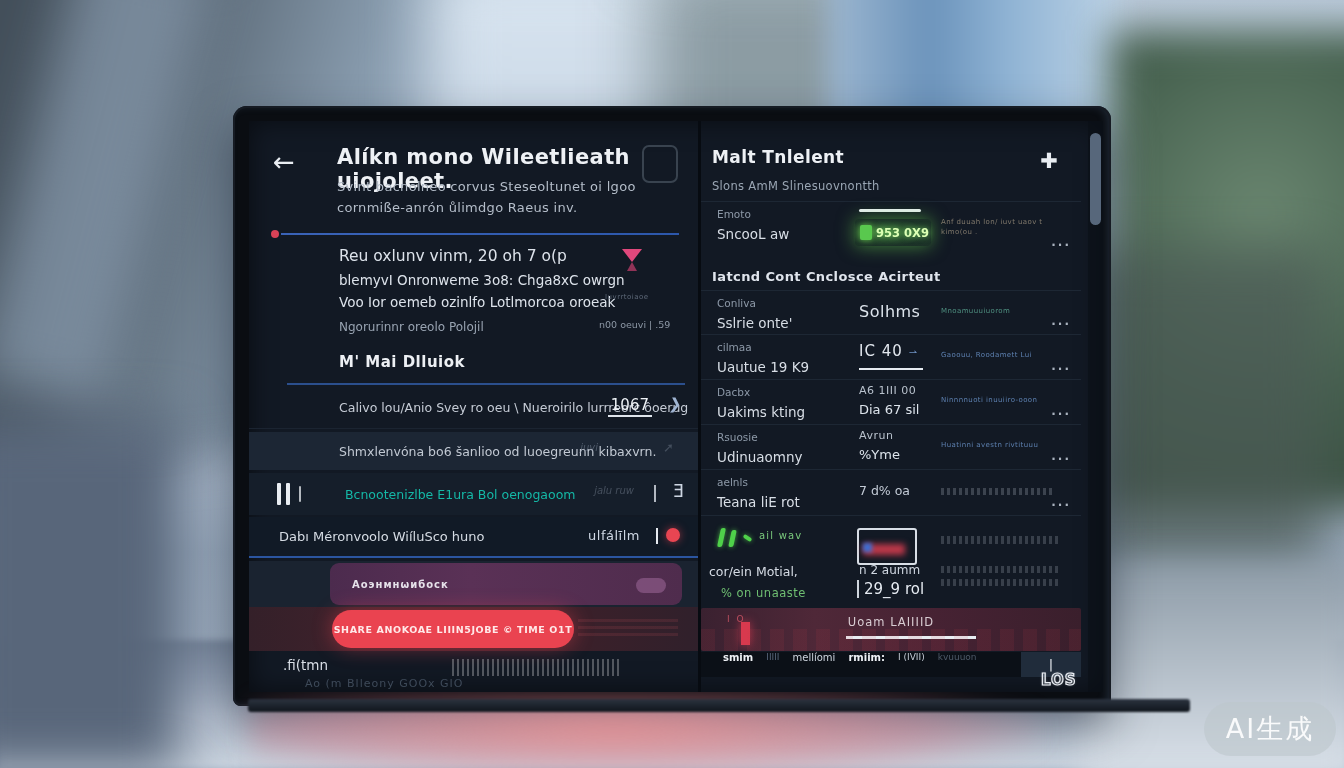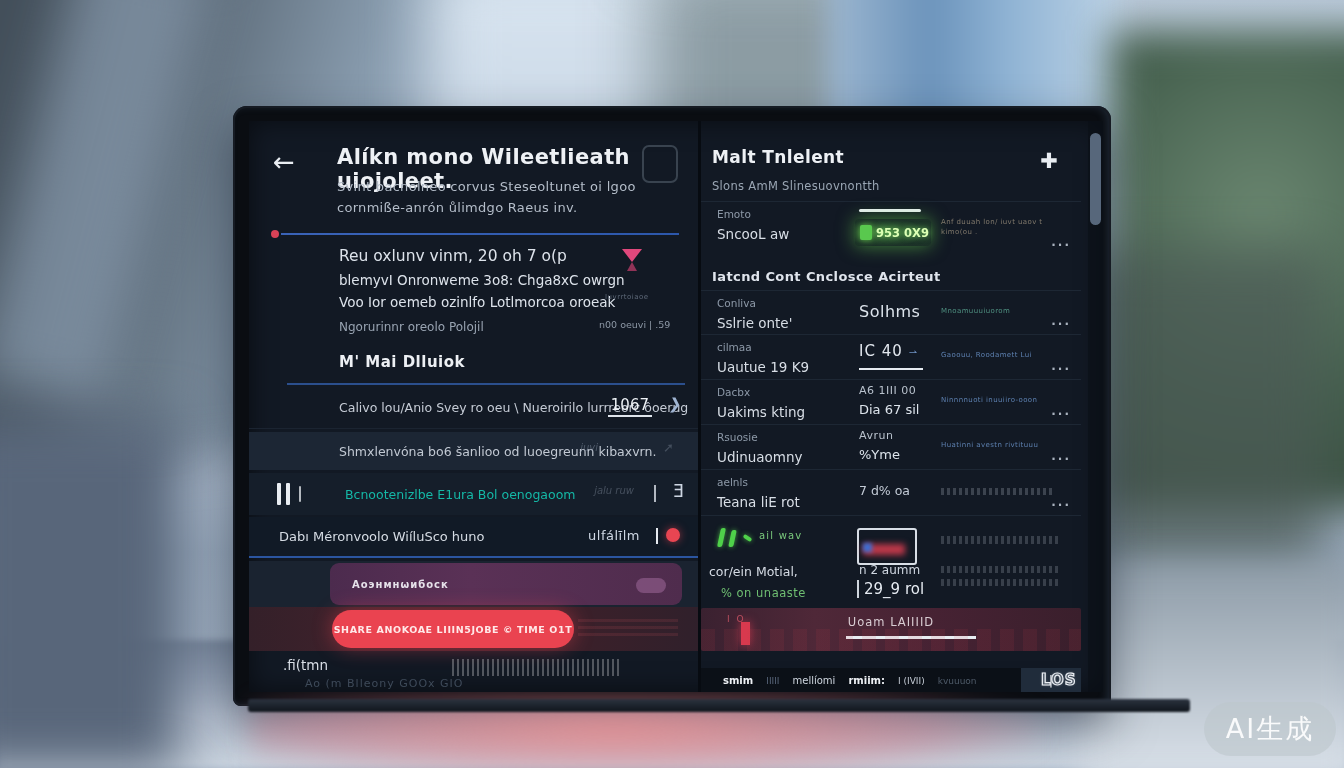--- a/index.html
+++ b/index.html
@@ -160,21 +160,21 @@
     background:linear-gradient(90deg,#3a2130 0%,#4f2838 30%,#462233 62%,#3a1f2c 100%);}
   .banner::after{content:"";position:absolute;left:0;bottom:0;width:100%;height:22px;opacity:.5;
     background:repeating-linear-gradient(90deg,rgba(200,60,72,.22) 0 14px,transparent 14px 23px);}
   .banner .ticks{position:absolute;left:26px;top:6px;font-size:9px;color:#d4596a;opacity:.8;letter-spacing:2px;}
   .banner .rbar{position:absolute;left:40px;top:14px;width:9px;height:23px;background:#d8394e;
     box-shadow:0 0 10px rgba(225,60,84,.7);}
   .banner .lbl{position:absolute;left:0;top:7px;width:100%;text-align:center;font-size:11.5px;
     letter-spacing:1px;color:#d9cdd3;}
   .banner .ul{position:absolute;left:145px;top:28px;width:130px;height:3px;background:#e9edf2;}
   .bbar{position:absolute;left:0;top:531px;width:380px;height:25px;background:#0b1017;display:flex;
-    align-items:center;gap:13px;padding-left:22px;margin-top:16px;}
+    align-items:flex-start;gap:13px;padding-left:22px;}
   .bbar .it{font-size:10px;cursor:pointer;white-space:nowrap;}
   .bbar .b0{font-weight:800;color:#eef1f5;} .bbar .b1{color:#58657a;font-size:9px;}
   .bbar .b2{color:#cfd6df;} .bbar .b3{font-weight:800;color:#eef1f5;}
   .bbar .b4{color:#c6cdd7;font-size:9px;} .bbar .b5{color:#4e5a68;font-size:9px;}
   .bbar .seg{margin-left:auto;width:60px;height:25px;background:#202c3b;display:flex;align-items:center;
     justify-content:center;cursor:text;}
   .bbar .seg .cur{color:#e9edf2;font-size:13px;}
   .logo{position:absolute;left:340px;top:550px;font-size:15px;font-weight:800;letter-spacing:1px;
     color:rgba(10,15,22,0);-webkit-text-stroke:1.2px #e9edf2;text-shadow:0 0 3px rgba(230,238,245,.4);}
 

